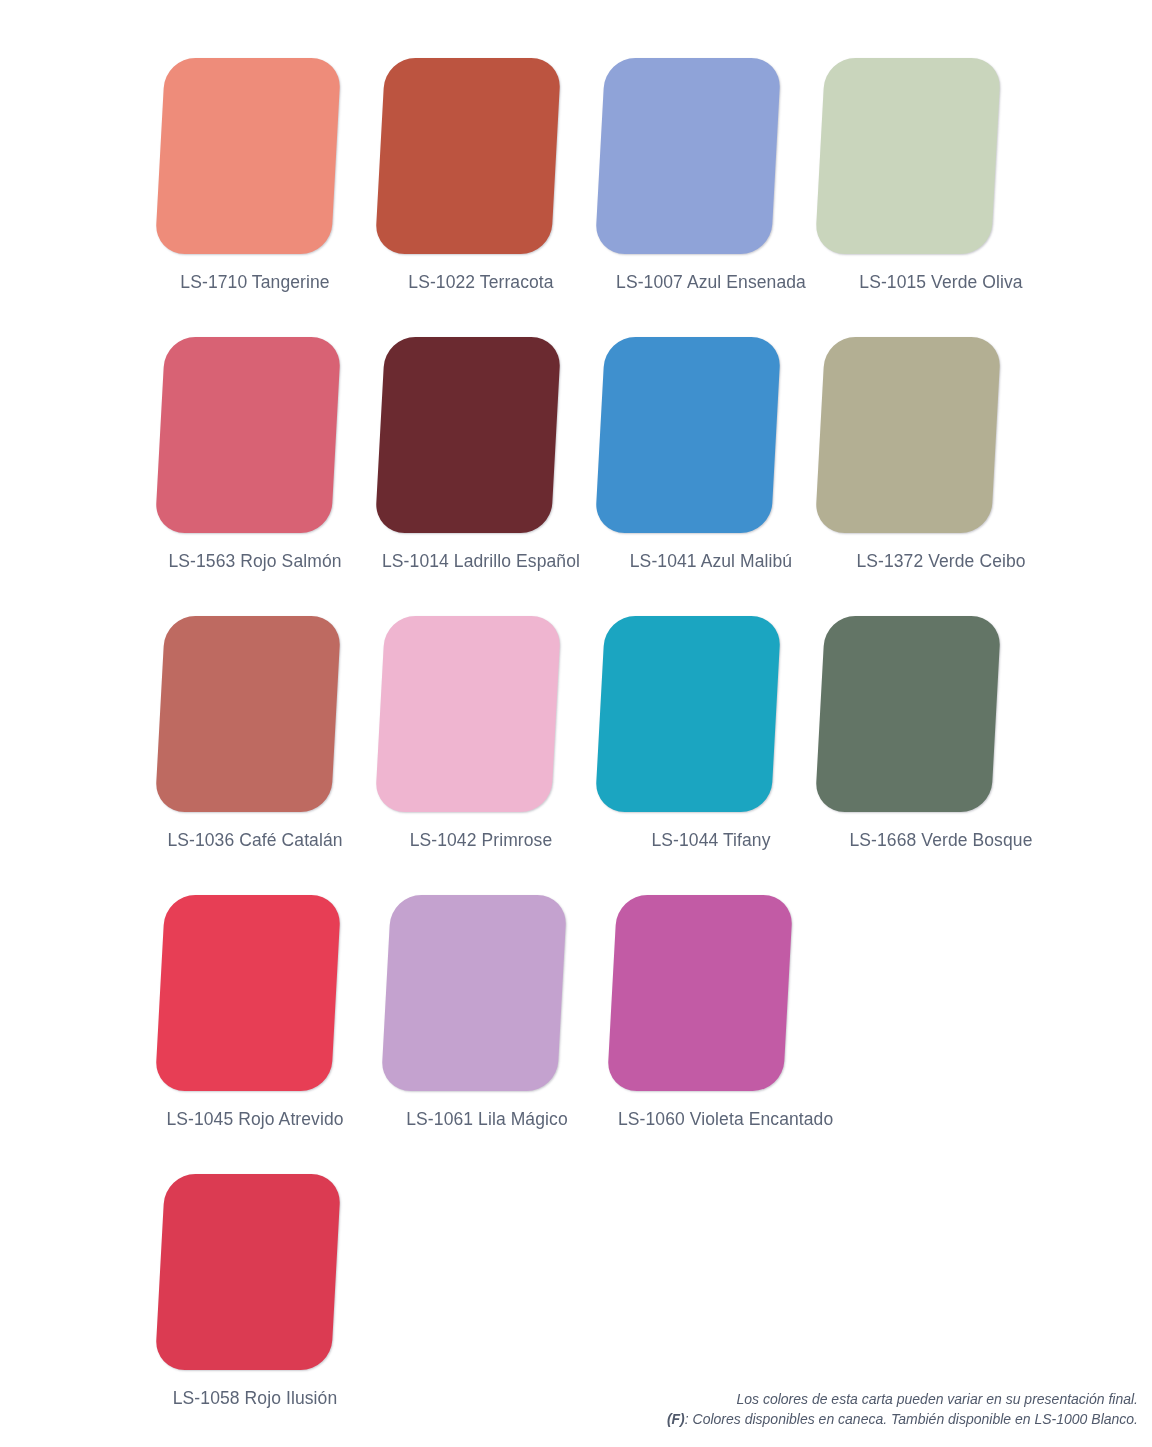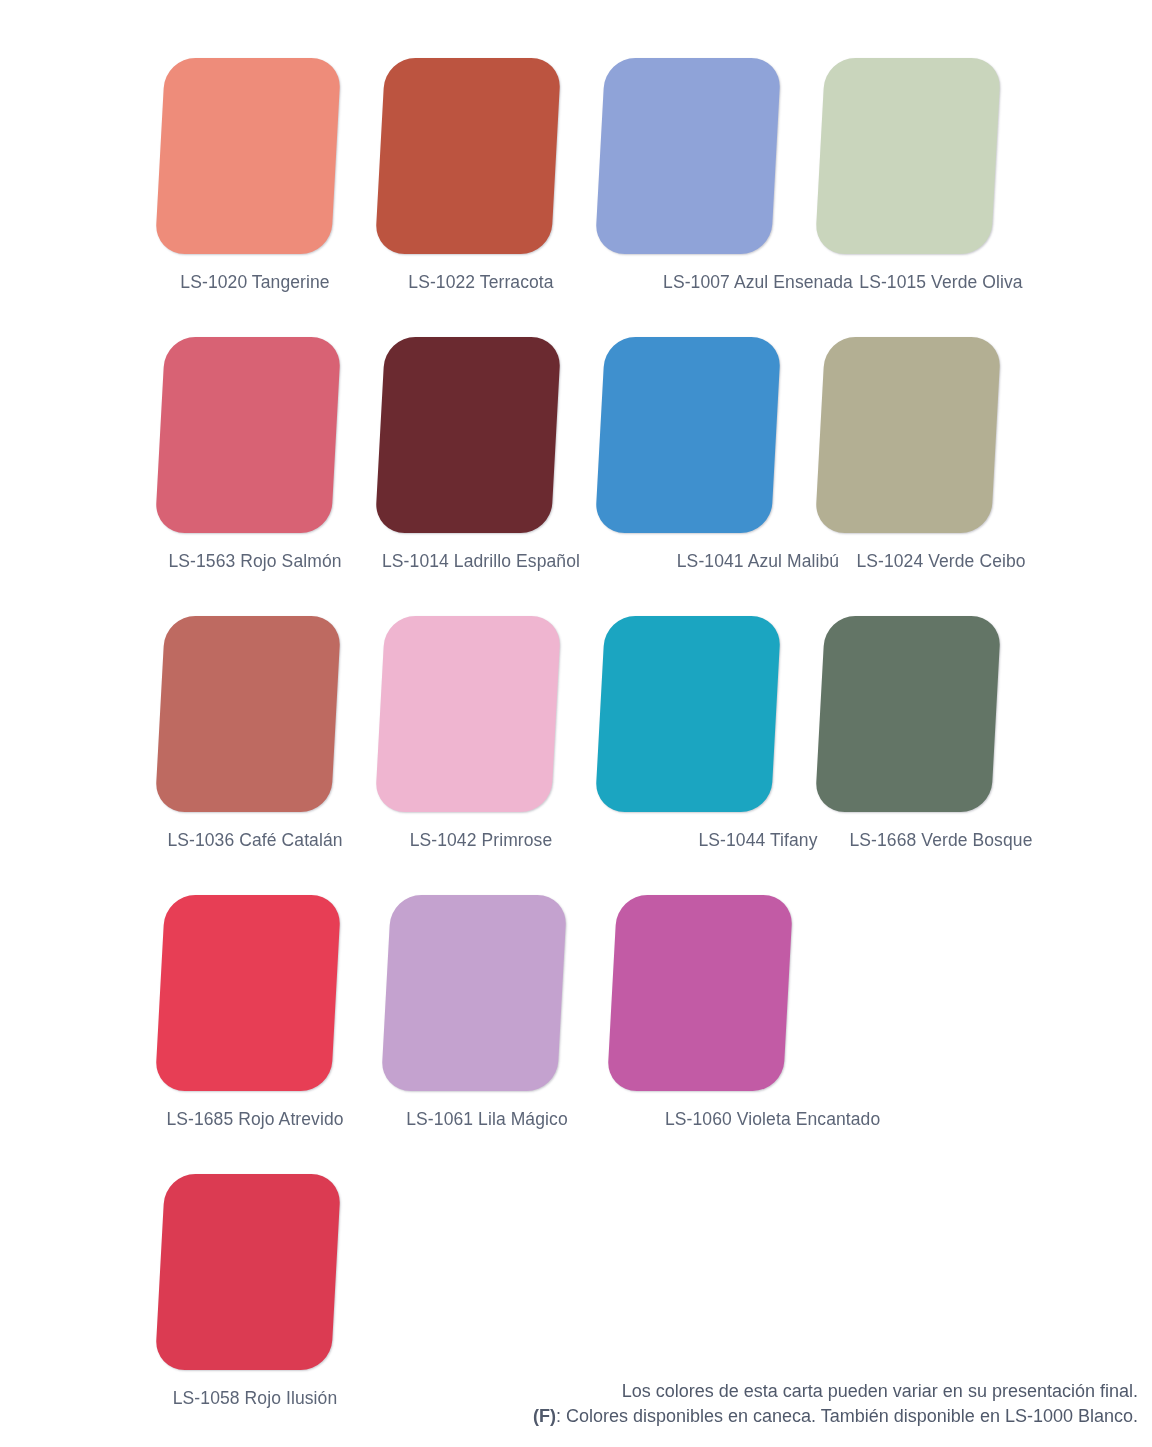--- a/index.html
+++ b/index.html
@@ -74,50 +74,51 @@
     font-size: 17.5px;
     font-weight: 400;
     letter-spacing: 0.1px;
     color: #5c6577;
     white-space: nowrap;
   }
 
   
   .col-0 .swatch-label { left: 0px; }
   .col-1 .swatch-label { left: 6px; }
-  .col-2 .swatch-label { left: 16px; margin-left: 47px; }
+  .col-2 .swatch-label { left: 16px; }
   .col-3 .swatch-label { left: 26px; }
 
   .footer-note {
     position: absolute;
     right: 14px;
     bottom: 18px;
     text-align: right;
     font-family: "Liberation Sans", sans-serif;
-    font-size: 18px;
+    font-size: 14px;
     line-height: 1.38;
     color: #50596b;
     white-space: nowrap;
+    font-style: italic;
   }
   .footer-note .line-2 { font-weight: 400; text-align: right; }
   .footer-note .bold-f { font-weight: 700; }
 </style>
 </head>
 <body>
 
 <div id="color-chart">
 
   <div class="swatch-grid">
 
     <div class="swatch-row">
       <div class="swatch-cell col-0">
         <div class="swatch-chip-wrap">
           <div class="swatch-chip" style="background-color: rgb(238, 140, 122);"></div>
         </div>
-        <div class="swatch-label">LS-1020 Tangerine</div>
+        <div class="swatch-label">LS-1710 Tangerine</div>
       </div>
       <div class="swatch-cell col-1">
         <div class="swatch-chip-wrap">
           <div class="swatch-chip" style="background-color: rgb(188, 84, 64);"></div>
         </div>
         <div class="swatch-label">LS-1022 Terracota</div>
       </div>
       <div class="swatch-cell col-2">
         <div class="swatch-chip-wrap">
           <div class="swatch-chip" style="background-color: rgb(143, 163, 216);"></div>
@@ -148,21 +149,21 @@
       <div class="swatch-cell col-2">
         <div class="swatch-chip-wrap">
           <div class="swatch-chip" style="background-color: rgb(63, 144, 206);"></div>
         </div>
         <div class="swatch-label">LS-1041 Azul Malibú</div>
       </div>
       <div class="swatch-cell col-3">
         <div class="swatch-chip-wrap">
           <div class="swatch-chip" style="background-color: rgb(179, 175, 147);"></div>
         </div>
-        <div class="swatch-label">LS-1024 Verde Ceibo</div>
+        <div class="swatch-label">LS-1372 Verde Ceibo</div>
       </div>
     </div>
 
     <div class="swatch-row">
       <div class="swatch-cell col-0">
         <div class="swatch-chip-wrap">
           <div class="swatch-chip" style="background-color: rgb(190, 106, 97);"></div>
         </div>
         <div class="swatch-label">LS-1036 Café Catalán</div>
       </div>
@@ -184,21 +185,21 @@
         </div>
         <div class="swatch-label">LS-1668 Verde Bosque</div>
       </div>
     </div>
 
     <div class="swatch-row">
       <div class="swatch-cell col-0">
         <div class="swatch-chip-wrap">
           <div class="swatch-chip" style="background-color: rgb(231, 62, 85);"></div>
         </div>
-        <div class="swatch-label">LS-1685 Rojo Atrevido</div>
+        <div class="swatch-label">LS-1045 Rojo Atrevido</div>
       </div>
       <div class="swatch-cell col-1">
         <div class="swatch-chip-wrap">
           <div class="swatch-chip" style="background-color: rgb(196, 162, 207);"></div>
         </div>
         <div class="swatch-label">LS-1061 Lila Mágico</div>
       </div>
       <div class="swatch-cell col-2">
         <div class="swatch-chip-wrap">
           <div class="swatch-chip" style="background-color: rgb(194, 91, 165);"></div>

